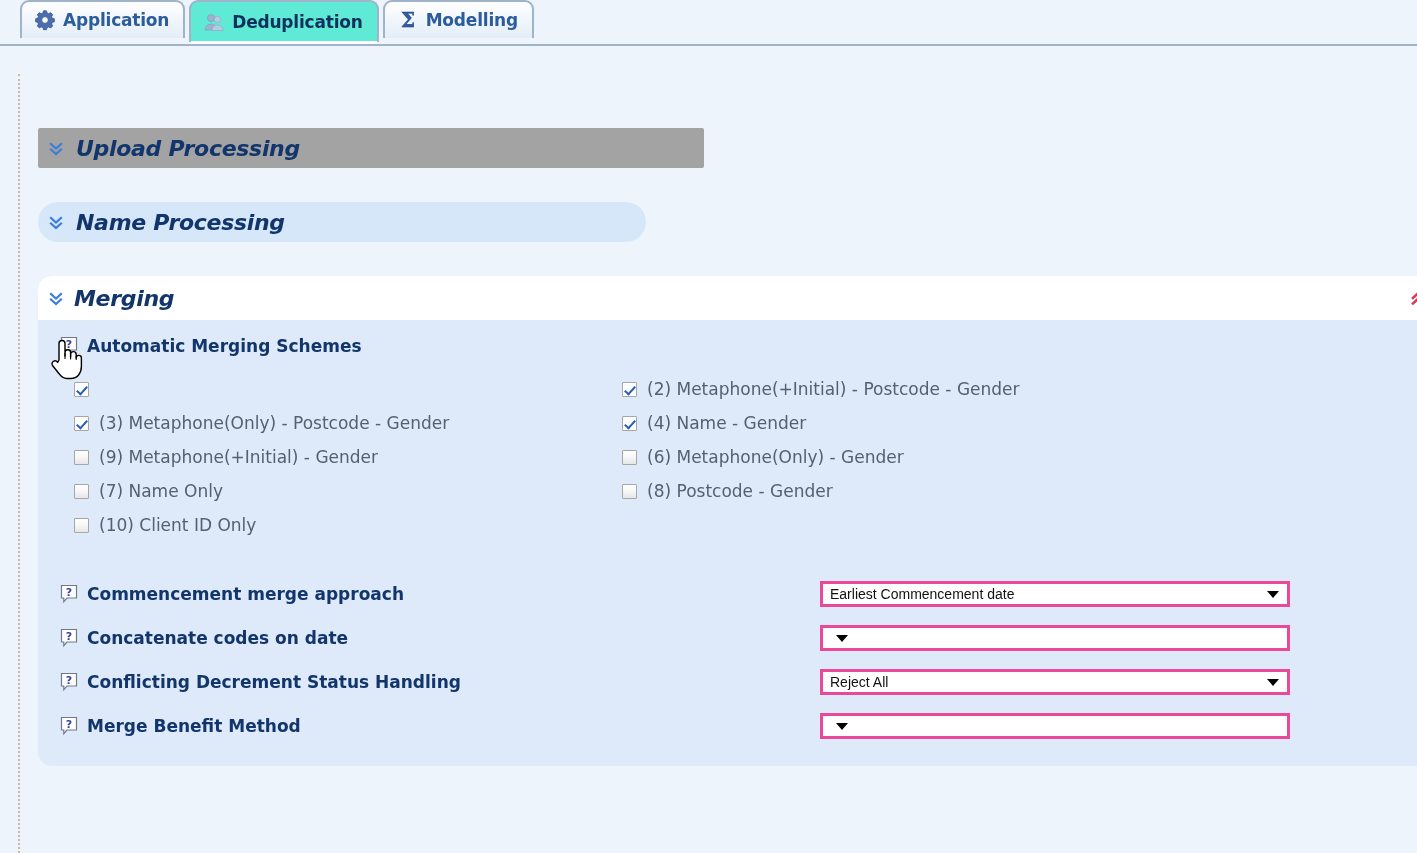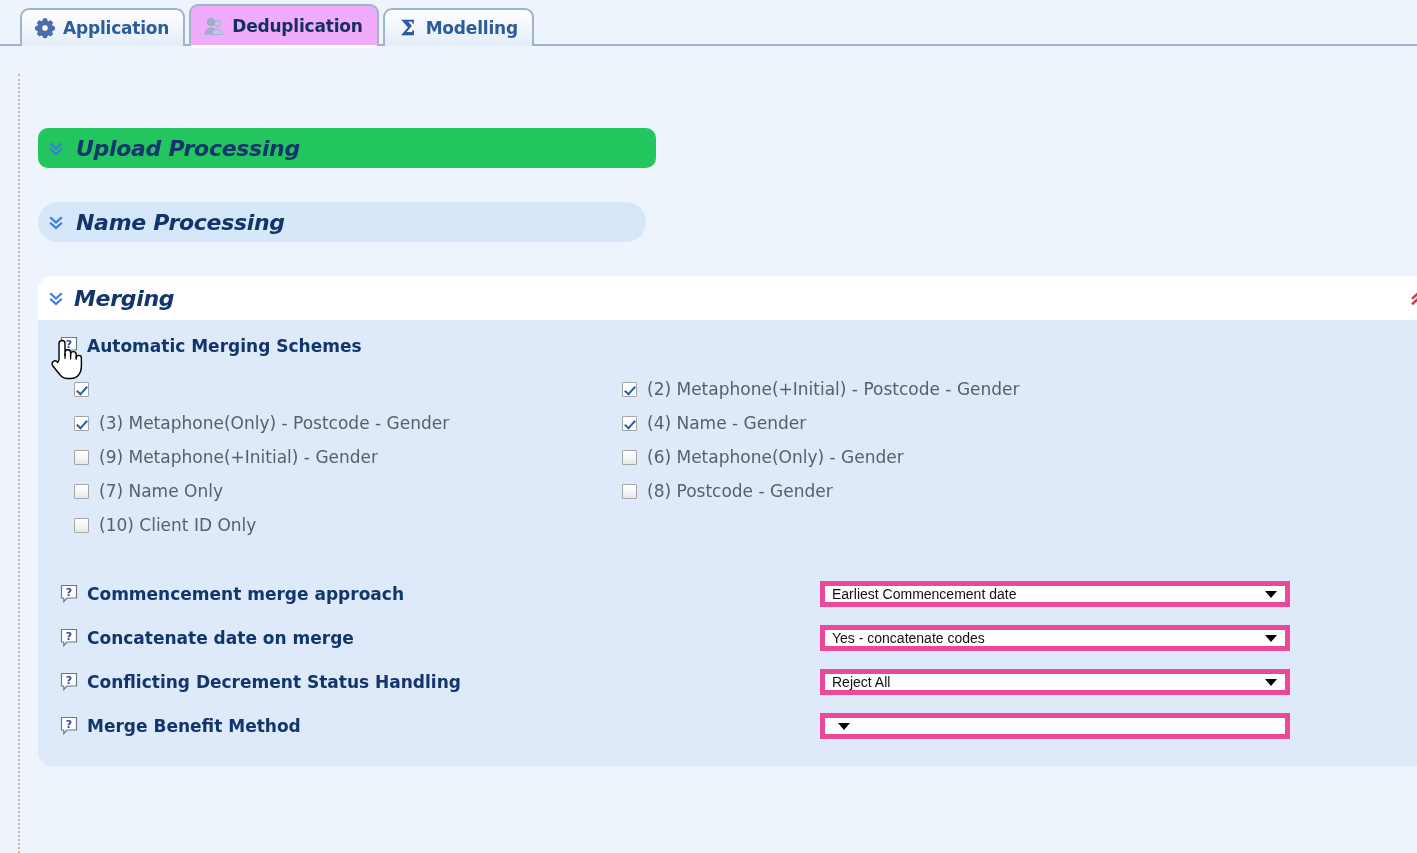--- a/index.html
+++ b/index.html
@@ -15,21 +15,20 @@
     overflow: hidden;
     position: relative;
   }
 
   
   .tabstrip {
     position: relative;
     height: 46px;
     background: #eef4fc;
     display: flex;
-    align-items: flex-end;
     padding-left: 20px;
     box-sizing: border-box;
   }
   .tabstrip::after {
     content: "";
     position: absolute;
     left: 0; right: 0; bottom: 0;
     height: 2px;
     background: #9fb4c9;
   }
@@ -43,21 +42,21 @@
     margin-right: 4px;
     border: 2px solid #9fb4c9;
     border-bottom: none;
     border-radius: 9px 9px 0 0;
     background: linear-gradient(to bottom, #ffffff 0%, #f2f7fd 45%, #e3edf8 100%);
     box-sizing: border-box;
     z-index: 1;
     cursor: pointer;
   }
   .tab.active {
-    background: #f0abfc;
+    background: #5eead4;
     z-index: 3;
     height: 42px;
   }
   .tab.active::after {
     content: "";
     position: absolute;
     left: 0; right: 0; bottom: -2px;
     height: 3px;
     background: #ffffff;
   }
@@ -104,23 +103,23 @@
   .section {
     height: 40px;
     display: flex;
     align-items: center;
     padding-left: 10px;
     box-sizing: border-box;
     cursor: pointer;
     margin-bottom: 34px;
   }
   .section.upload {
-    width: 618px;
-    background: #22c55e;
-    border-radius: 10px;
+    width: 666px;
+    background: #a3a3a3;
+    border-radius: 2px;
   }
   .section.nameproc {
     width: 608px;
     background: #d7e7fa;
     border-radius: 20px;
   }
   .section-title {
     font-size: 22px;
     font-weight: bold;
     font-style: italic;
@@ -252,21 +251,21 @@
   }
   .dd-label {
     font-size: 17px;
     font-weight: bold;
     color: #12356b;
   }
   .select {
     width: 470px;
     height: 26px;
     background: #ffffff;
-    border: 5px solid #ec4899;
+    border: 3px solid #ec4899;
     box-sizing: border-box;
     display: flex;
     align-items: center;
     padding: 0 8px 0 7px;
     font-size: 14px;
     color: #111111;
     cursor: pointer;
     font-family: "Liberation Sans", sans-serif;
   }
   .select-value {
@@ -467,24 +466,23 @@
           </div>
 
           <div class="dd-row">
             <div class="dd-label-wrap">
               <span class="help-icon">
                 <svg viewBox="0 0 18 20" width="18" height="20">
                   <path d="M1.5 1.5h15v12.5h-9.5l-3.2 3.6v-3.6h-2.3z" fill="#ffffff" stroke="#6f7a88" stroke-width="1.2"></path>
                   <text x="9" y="11.6" font-family="DejaVu Sans, sans-serif" font-size="11" font-weight="bold" text-anchor="middle" fill="#3b3f9e">?</text>
                 </svg>
               </span>
-              <span class="dd-label">Concatenate date on merge</span>
+              <span class="dd-label">Concatenate codes on date</span>
             </div>
             <div class="select">
-              <span class="select-value">Yes - concatenate codes</span>
               <span class="select-arrow"></span>
             </div>
           </div>
 
           <div class="dd-row">
             <div class="dd-label-wrap">
               <span class="help-icon">
                 <svg viewBox="0 0 18 20" width="18" height="20">
                   <path d="M1.5 1.5h15v12.5h-9.5l-3.2 3.6v-3.6h-2.3z" fill="#ffffff" stroke="#6f7a88" stroke-width="1.2"></path>
                   <text x="9" y="11.6" font-family="DejaVu Sans, sans-serif" font-size="11" font-weight="bold" text-anchor="middle" fill="#3b3f9e">?</text>

